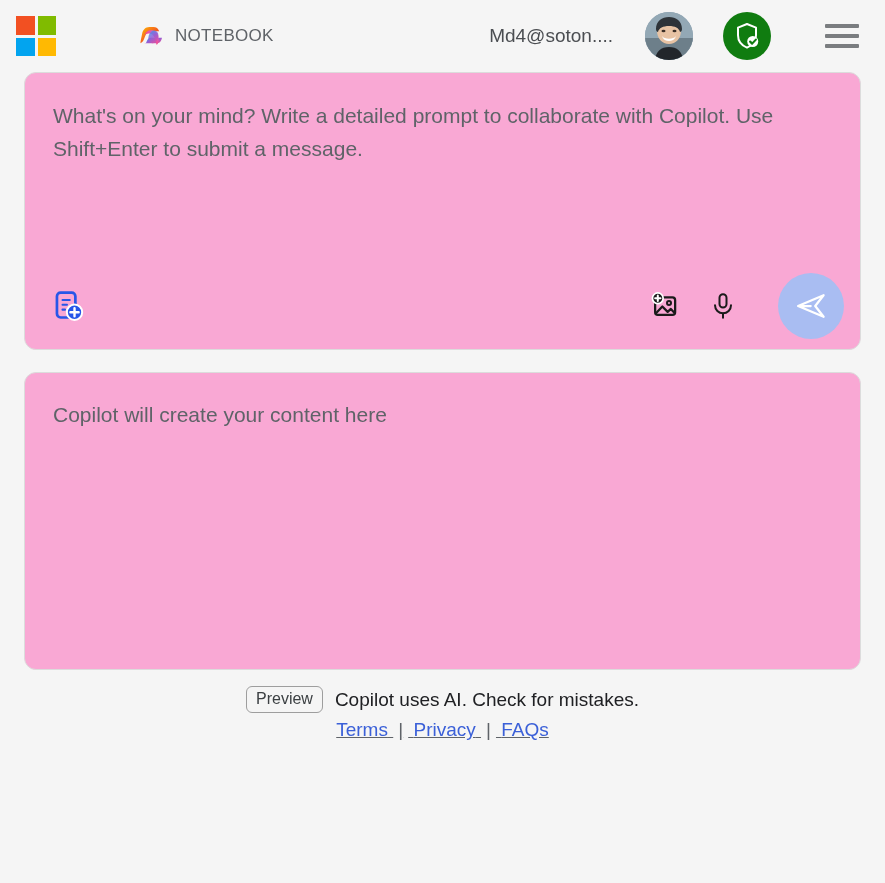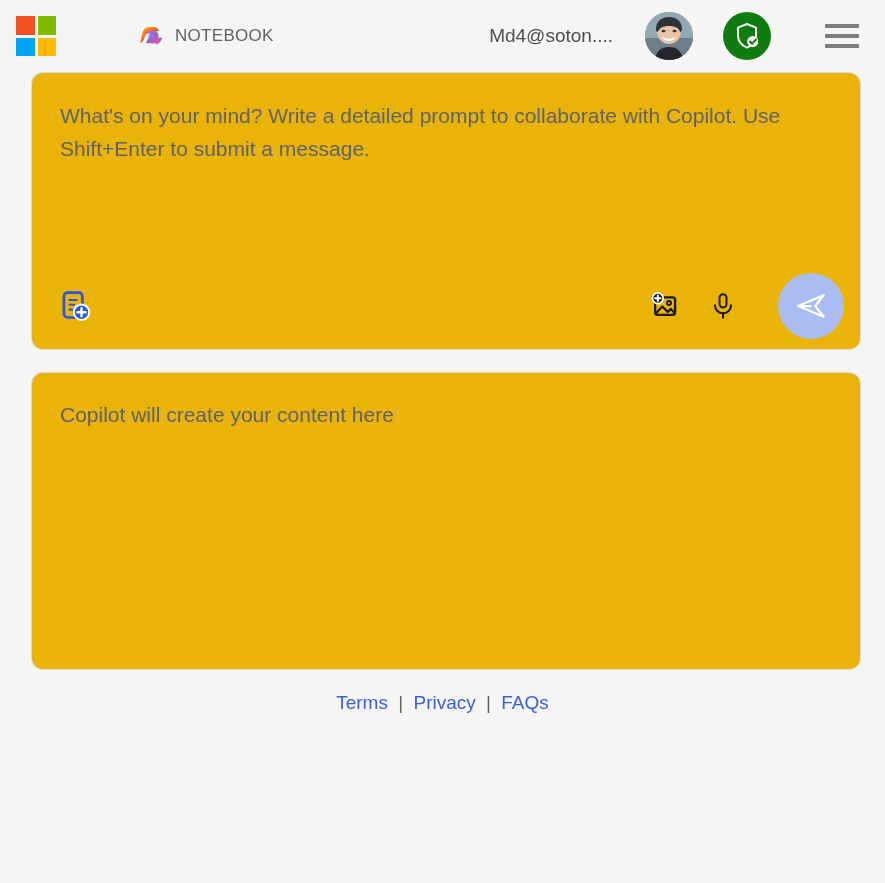--- a/index.html
+++ b/index.html
@@ -127,25 +127,24 @@
     height: 4px;
     background: #7a7d80;
     border-radius: 1px;
   }
 
   
   .main {
     padding: 0 24px;
   }
   .card {
-    background: #eab308;
+    background: #f9a8d4;
     border: 1px solid #dcdcdc;
     border-radius: 12px;
     position: relative;
-    margin-left: 7px;
   }
   .prompt-card {
     height: 278px;
     padding: 26px 28px 0 28px;
     display: flex;
     flex-direction: column;
   }
   .prompt-placeholder {
     font-size: 21px;
     line-height: 33px;
@@ -221,20 +220,21 @@
     line-height: 1.15;
   }
   .disclaimer {
     font-size: 19px;
     color: #202124;
   }
   .footer-links {
     margin-top: 6px;
     font-size: 19px;
     color: #5f6368;
+    text-decoration: underline;
   }
   .footer-links a {
     color: #3b60d8;
     text-decoration: none;
   }
   .footer-links .sep {
     color: #5f6368;
     padding: 0 5px;
   }
 </style>
@@ -366,20 +366,24 @@
     </div>
   </div>
 
   <div class="card content-card">
     <div class="content-placeholder">Copilot will create your content here</div>
   </div>
 
 </div>
 
 <div class="footer">
+  <div class="footer-line1">
+    <span class="preview-badge">Preview</span>
+    <span class="disclaimer">Copilot uses AI. Check for mistakes.</span>
+  </div>
   <div class="footer-links">
     <a href="#">Terms</a>
     <span class="sep">|</span>
     <a href="#">Privacy</a>
     <span class="sep">|</span>
     <a href="#">FAQs</a>
   </div>
 </div>
 
 </body></html>

